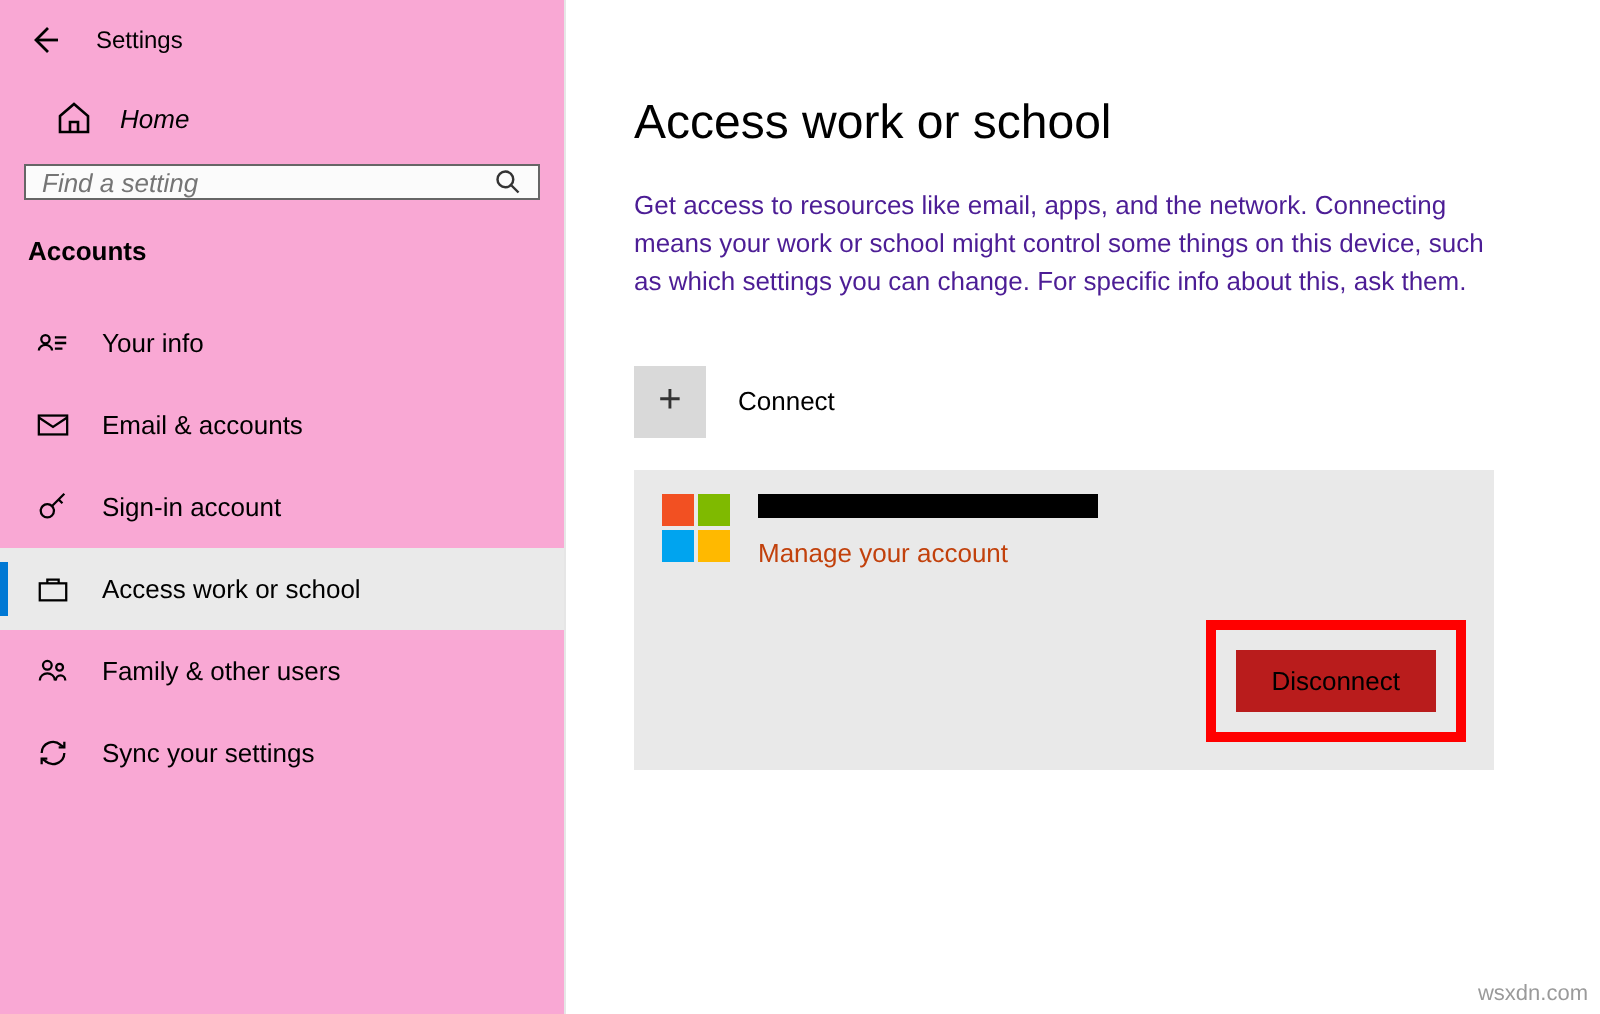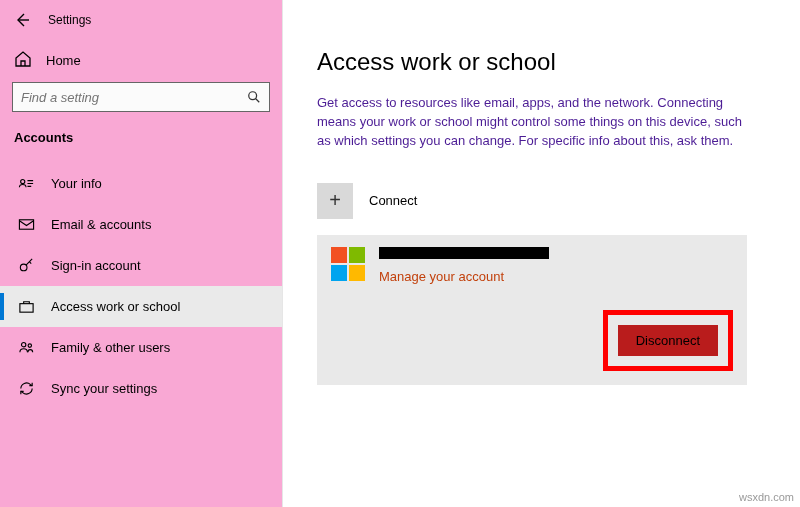--- a/index.html
+++ b/index.html
@@ -26,33 +26,34 @@
   .titlebar {
     display: flex;
     align-items: center;
     gap: 18px;
     padding: 2px 14px 14px 14px;
   }
   .back-icon { width: 16px; height: 16px; }
   .app-title { font-size: 12px; }
   .home-row {
     display: flex;
-    align-items: flex-end;
+    align-items: center;
     gap: 14px;
-    padding: 8px 14px;
+    padding: 8px 28px;
     cursor: pointer;
+    font-style: italic;
   }
   .home-row .icon { width: 18px; height: 18px; }
   .search-wrap { padding: 6px 12px 14px 12px; }
   .search {
     display: flex;
     align-items: center;
     border: 1px solid #666;
     background: #fbfbfb;
-    height: 30px;
+    height: 18px;
     padding: 0 8px;
   }
   .search input {
     flex: 1;
     border: none;
     background: transparent;
     outline: none;
     font-size: 13px;
     font-style: italic;
     color: #555;

